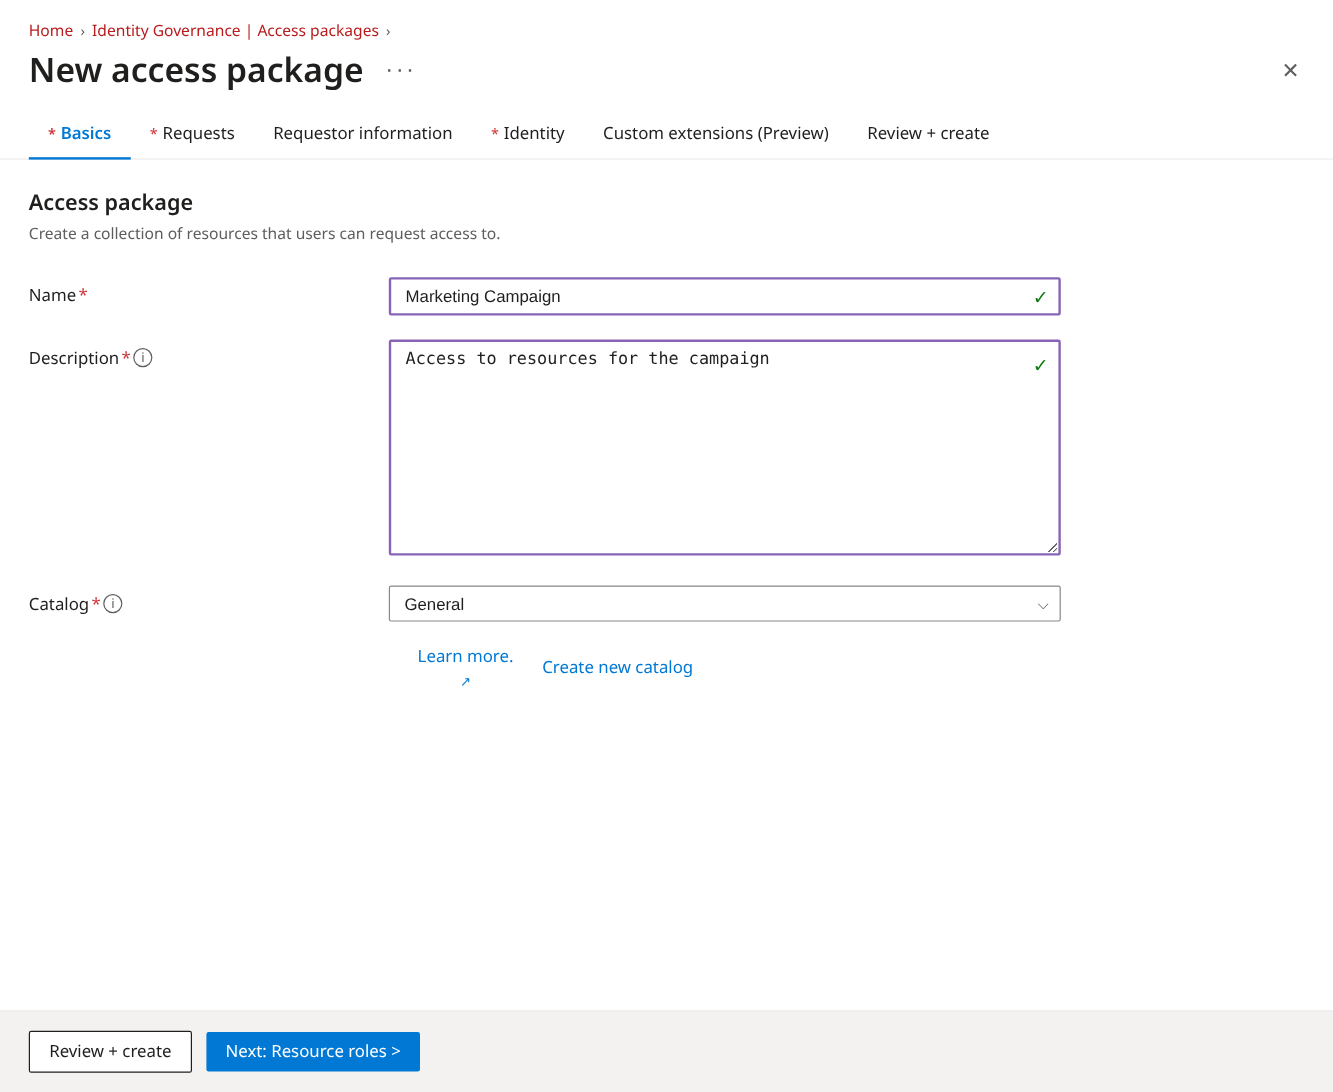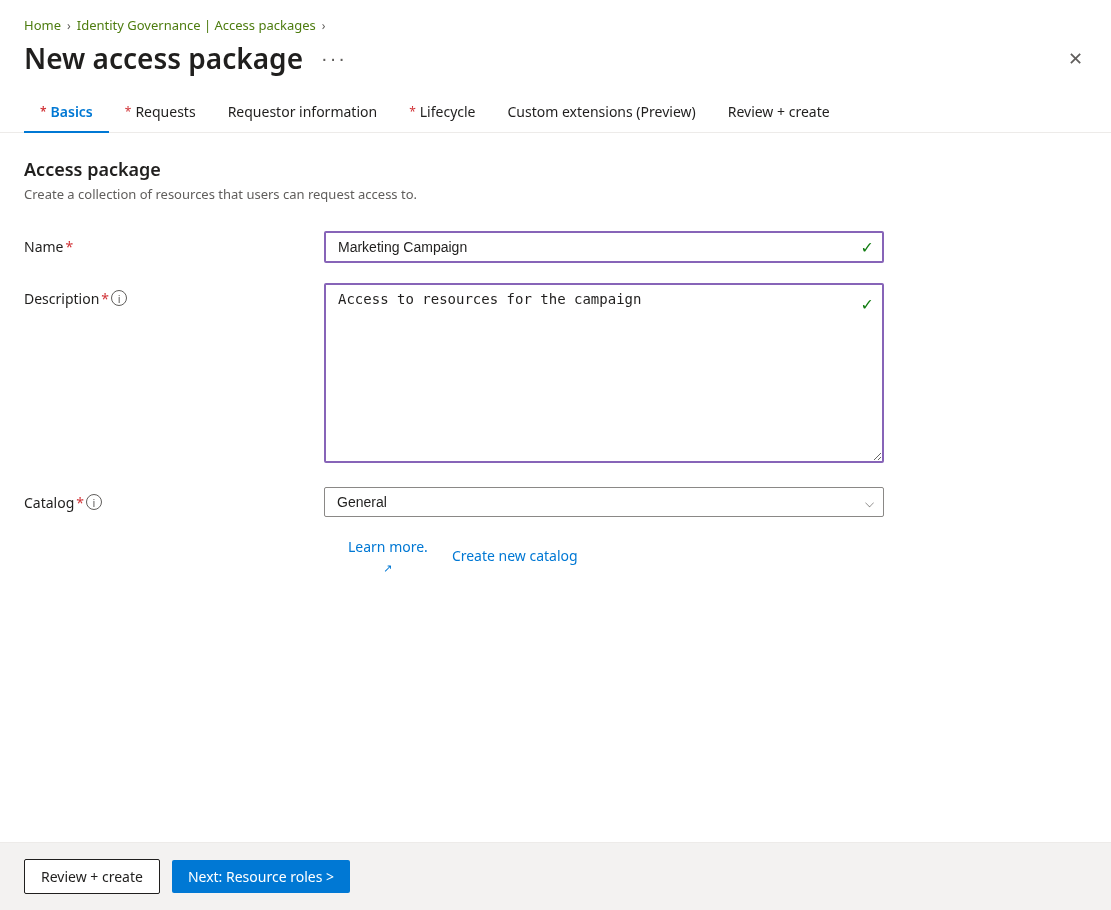--- a/index.html
+++ b/index.html
@@ -27,21 +27,21 @@
     }
     .breadcrumb {
       display: flex;
       align-items: center;
       gap: 6px;
       font-size: 13px;
       color: #0078d4;
       margin-bottom: 8px;
     }
     .breadcrumb a {
-      color: #4d7c0f;
+      color: #b91c1c;
       text-decoration: none;
     }
     .breadcrumb-separator {
       color: #605e5c;
       font-size: 12px;
     }
     .panel-title-row {
       display: flex;
       align-items: center;
       justify-content: space-between;
@@ -299,21 +299,21 @@
     </div>
     <div class="tab">
       <span class="req-star">*</span>
         <span>Requests</span>
     </div>
     <div class="tab">
       <span>Requestor information</span>
     </div>
     <div class="tab">
       <span class="req-star">*</span>
-        <span>Lifecycle</span>
+        <span>Identity</span>
     </div>
     <div class="tab">
       <span>Custom extensions (Preview)</span>
     </div>
     <div class="tab">
       <span>Review + create</span>
     </div>
   </div>
 
   <div class="panel-body">

